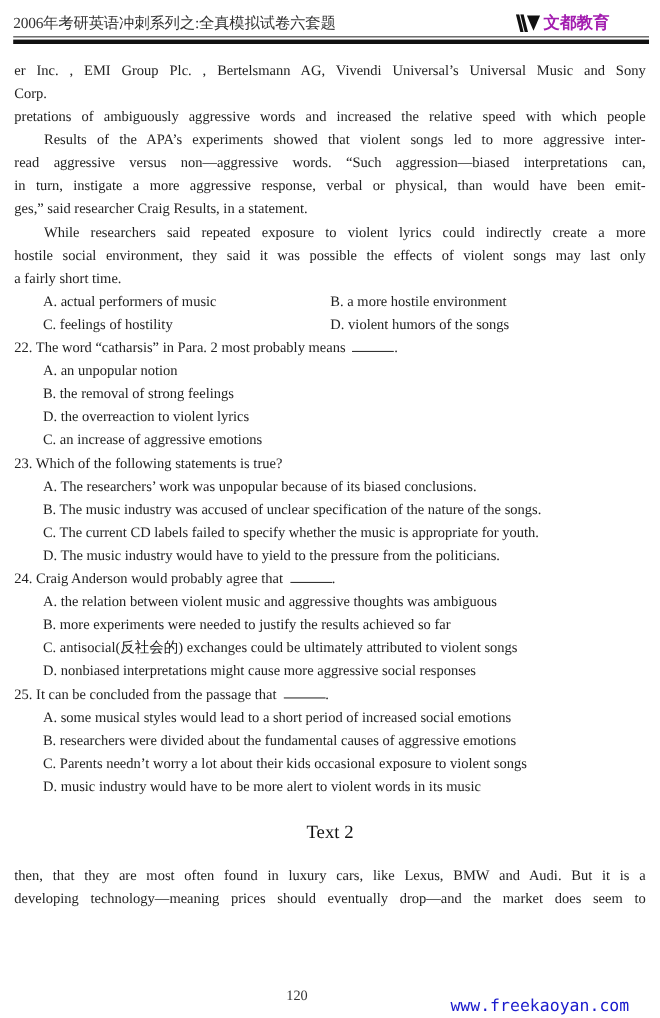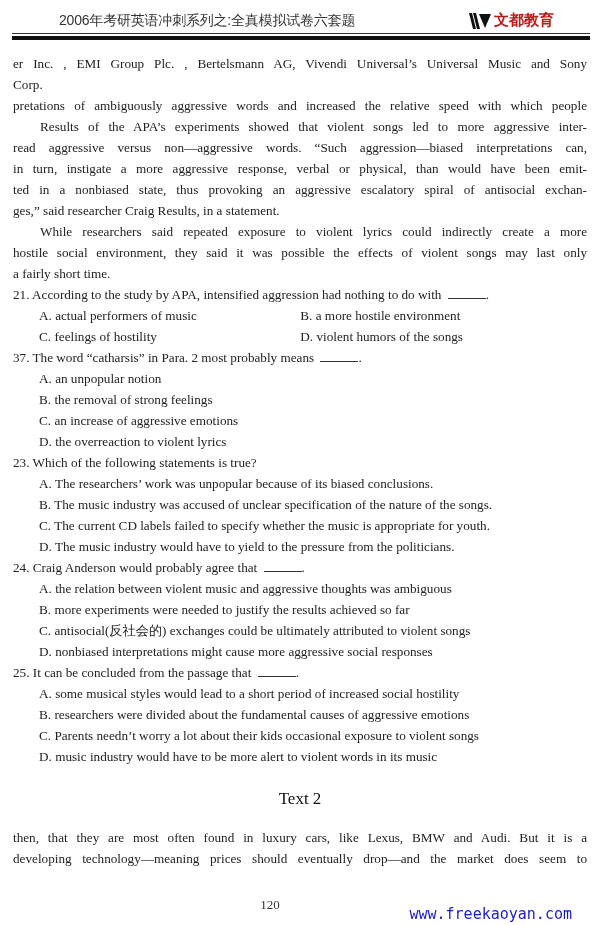--- a/index.html
+++ b/index.html
@@ -6,25 +6,25 @@
   body {
     width: 600px; height: 925px; position: relative; overflow: hidden;
     font-family: "Liberation Serif", "DejaVu Serif", serif;
     color: #222; font-size: 13.2px;
   }
   .header {
     position: absolute; left: 12px; top: 8px; width: 578px; height: 26px;
   }
   .header-title {
     position: absolute; left: 0; top: 4px; font-size: 14px; color: #333;
-    font-family: Liberation Sans, sans-serif; letter-spacing: -0.2px; margin-left: 47px;
+    font-family: Liberation Serif, serif; letter-spacing: -0.2px;
   }
   .header-logo {
     position: absolute; right: 36px; top: 3px; display: flex; align-items: center;
-    font-family: "DejaVu Sans", sans-serif; font-weight: bold; font-size: 15px; color: #b91c1c;
+    font-family: "DejaVu Sans", sans-serif; font-weight: bold; font-size: 15px; color: #a21caf;
   }
   .logo-mark { display: inline-block; width: 22px; height: 16px; margin-right: 3px; }
   .rule-thin { position: absolute; left: 12px; top: 33px; width: 578px; height: 1px; background: #333; }
   .rule-thick { position: absolute; left: 12px; top: 36px; width: 578px; height: 4px; background: #111; }
 
   .content { position: absolute; left: 13px; top: 53px; width: 574px; }
   .line { height: 21px; line-height: 21px; white-space: nowrap; }
   .just { text-align: justify; text-align-last: justify; }
   .indent { padding-left: 27px; }
   .opt { padding-left: 26px; }
@@ -62,53 +62,47 @@
 <div class="rule-thick"></div>
 
 <div class="content">
   <div>
     <div class="line just">er Inc. , EMI Group Plc. , Bertelsmann AG, Vivendi Universal’s Universal Music and Sony</div>
     <div class="line">Corp.</div>
     <div class="line just">pretations of ambiguously aggressive words and increased the relative speed with which people</div>
     <div class="line just indent">Results of the APA’s experiments showed that violent songs led to more aggressive inter-</div>
     <div class="line just">read aggressive versus non—aggressive words. “Such aggression—biased interpretations can,</div>
     <div class="line just">in turn, instigate a more aggressive response, verbal or physical, than would have been emit-</div>
-    <div class="line just">ted in a nonbiased state, thus provoking an aggressive escalatory spiral of antisocial exchan-</div>
     <div class="line">ges,” said researcher Craig Results, in a statement.</div>
     <div class="line just indent">While researchers said repeated exposure to violent lyrics could indirectly create a more</div>
     <div class="line just">hostile social environment, they said it was possible the effects of violent songs may last only</div>
     <div class="line">a fairly short time.</div>
   </div>
 
   <div>
-    <div class="line">
-      <span>21.</span>
-      <span>According to the study by APA, intensified aggression had nothing to do with</span>
-      <span class="blank"></span><span>.</span>
-    </div>
     <div class="opt-grid">
       <div class="col"><span>A.</span> <span>actual performers of music</span></div>
       <div class="col col2"><span>B.</span> <span>a more hostile environment</span></div>
     </div>
     <div class="opt-grid">
       <div class="col"><span>C.</span> <span>feelings of hostility</span></div>
       <div class="col col2"><span>D.</span> <span>violent humors of the songs</span></div>
     </div>
   </div>
 
   <div>
     <div class="line">
-      <span>37.</span>
+      <span>22.</span>
       <span>The word “catharsis” in Para. 2 most probably means</span>
       <span class="blank"></span><span>.</span>
     </div>
     <div class="line opt"><span>A.</span> <span>an unpopular notion</span></div>
     <div class="line opt"><span>B.</span> <span>the removal of strong feelings</span></div>
+    <div class="line opt"><span>D.</span> <span>the overreaction to violent lyrics</span></div>
     <div class="line opt"><span>C.</span> <span>an increase of aggressive emotions</span></div>
-    <div class="line opt"><span>D.</span> <span>the overreaction to violent lyrics</span></div>
   </div>
 
   <div>
     <div class="line">
       <span>23.</span>
       <span>Which of the following statements is true?</span>
     </div>
     <div class="line opt"><span>A.</span> <span>The researchers’ work was unpopular because of its biased conclusions.</span></div>
     <div class="line opt"><span>B.</span> <span>The music industry was accused of unclear specification of the nature of the songs.</span></div>
     <div class="line opt"><span>C.</span> <span>The current CD labels failed to specify whether the music is appropriate for youth.</span></div>
@@ -126,21 +120,21 @@
     <div class="line opt"><span>C.</span> <span>antisocial(反社会的) exchanges could be ultimately attributed to violent songs</span></div>
     <div class="line opt"><span>D.</span> <span>nonbiased interpretations might cause more aggressive social responses</span></div>
   </div>
 
   <div>
     <div class="line">
       <span>25.</span>
       <span>It can be concluded from the passage that</span>
       <span class="blank"></span><span>.</span>
     </div>
-    <div class="line opt"><span>A.</span> <span>some musical styles would lead to a short period of increased social hostility</span></div>
+    <div class="line opt"><span>A.</span> <span>some musical styles would lead to a short period of increased social emotions</span></div>
     <div class="line opt"><span>B.</span> <span>researchers were divided about the fundamental causes of aggressive emotions</span></div>
     <div class="line opt"><span>C.</span> <span>Parents needn’t worry a lot about their kids occasional exposure to violent songs</span></div>
     <div class="line opt"><span>D.</span> <span>music industry would have to be more alert to violent words in its music</span></div>
   </div>
 
   <div class="section-title">Text 2</div>
 
   <div>
     <div class="line just">then, that they are most often found in luxury cars, like Lexus, BMW and Audi. But it is a</div>
     <div class="line just">developing technology—meaning prices should eventually drop—and the market does seem to</div>

